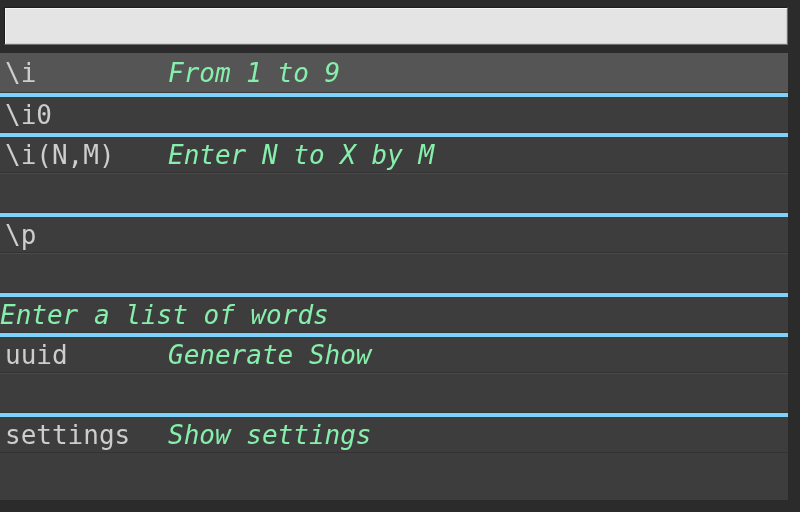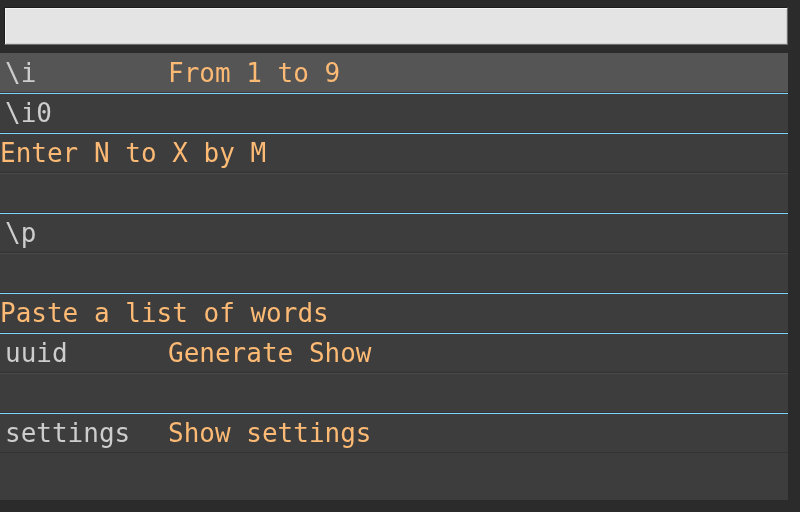--- a/index.html
+++ b/index.html
@@ -65,21 +65,21 @@
     background: #3d3d3d;
     overflow: hidden;
     box-sizing: border-box;
   }
 
   .row {
     position: relative;
     height: 40px;
     box-sizing: border-box;
     background: #3d3d3d;
-    border-top: 1px solid #7dd3fc;
+    border-top: 4px solid #7dd3fc;
     border-bottom: 1px solid #333333;
     display: flex;
     align-items: center;
     white-space: pre;
     overflow: hidden;
   }
   .row:first-child { border-top: 0; }
 
   .row.selected {
     background: #555555;
@@ -100,24 +100,25 @@
     box-sizing: border-box;
     color: #cdcdcd;
     font-size: 26px;
     line-height: 38px;
     letter-spacing: 0px;
     overflow: hidden;
   }
 
   .cell-desc {
     flex: 1 1 auto;
-    color: #fdba74;
+    color: #86efac;
     font-size: 26px;
     line-height: 38px;
     overflow: hidden;
+    font-style: italic;
   }
 
   
   .frame-right {
     position: absolute;
     right: 0;
     top: 0;
     width: 12px;
     height: 512px;
     background: #2b2b2b;
@@ -136,25 +137,25 @@
 
 <div id="app">
 
   <div class="search-wrap">
     <input class="search-input" type="text" placeholder="" style="">
   </div>
 
   <div class="list" id="command-list">
       <div class="row selected"><div class="cell-key">\i</div><div class="cell-desc">From 1 to 9</div></div>
       <div class="row"><div class="cell-key">\i0</div></div>
-      <div class="row"><div class="cell-desc">Enter N to X by M</div></div>
+      <div class="row"><div class="cell-key">\i(N,M)</div><div class="cell-desc">Enter N to X by M</div></div>
       <div class="row spacer"><div class="cell-key"></div><div class="cell-desc"></div></div>
       <div class="row"><div class="cell-key">\p</div></div>
       <div class="row spacer"><div class="cell-key"></div><div class="cell-desc"></div></div>
-      <div class="row"><div class="cell-desc">Paste a list of words</div></div>
+      <div class="row"><div class="cell-desc">Enter a list of words</div></div>
       <div class="row"><div class="cell-key">uuid</div><div class="cell-desc">Generate Show</div></div>
       <div class="row spacer"><div class="cell-key"></div><div class="cell-desc"></div></div>
       <div class="row"><div class="cell-key">settings</div><div class="cell-desc">Show settings</div></div>
     </div>
 
   <div class="frame-right"></div>
   <div class="frame-bottom"></div>
 </div>
 
 </body></html>

